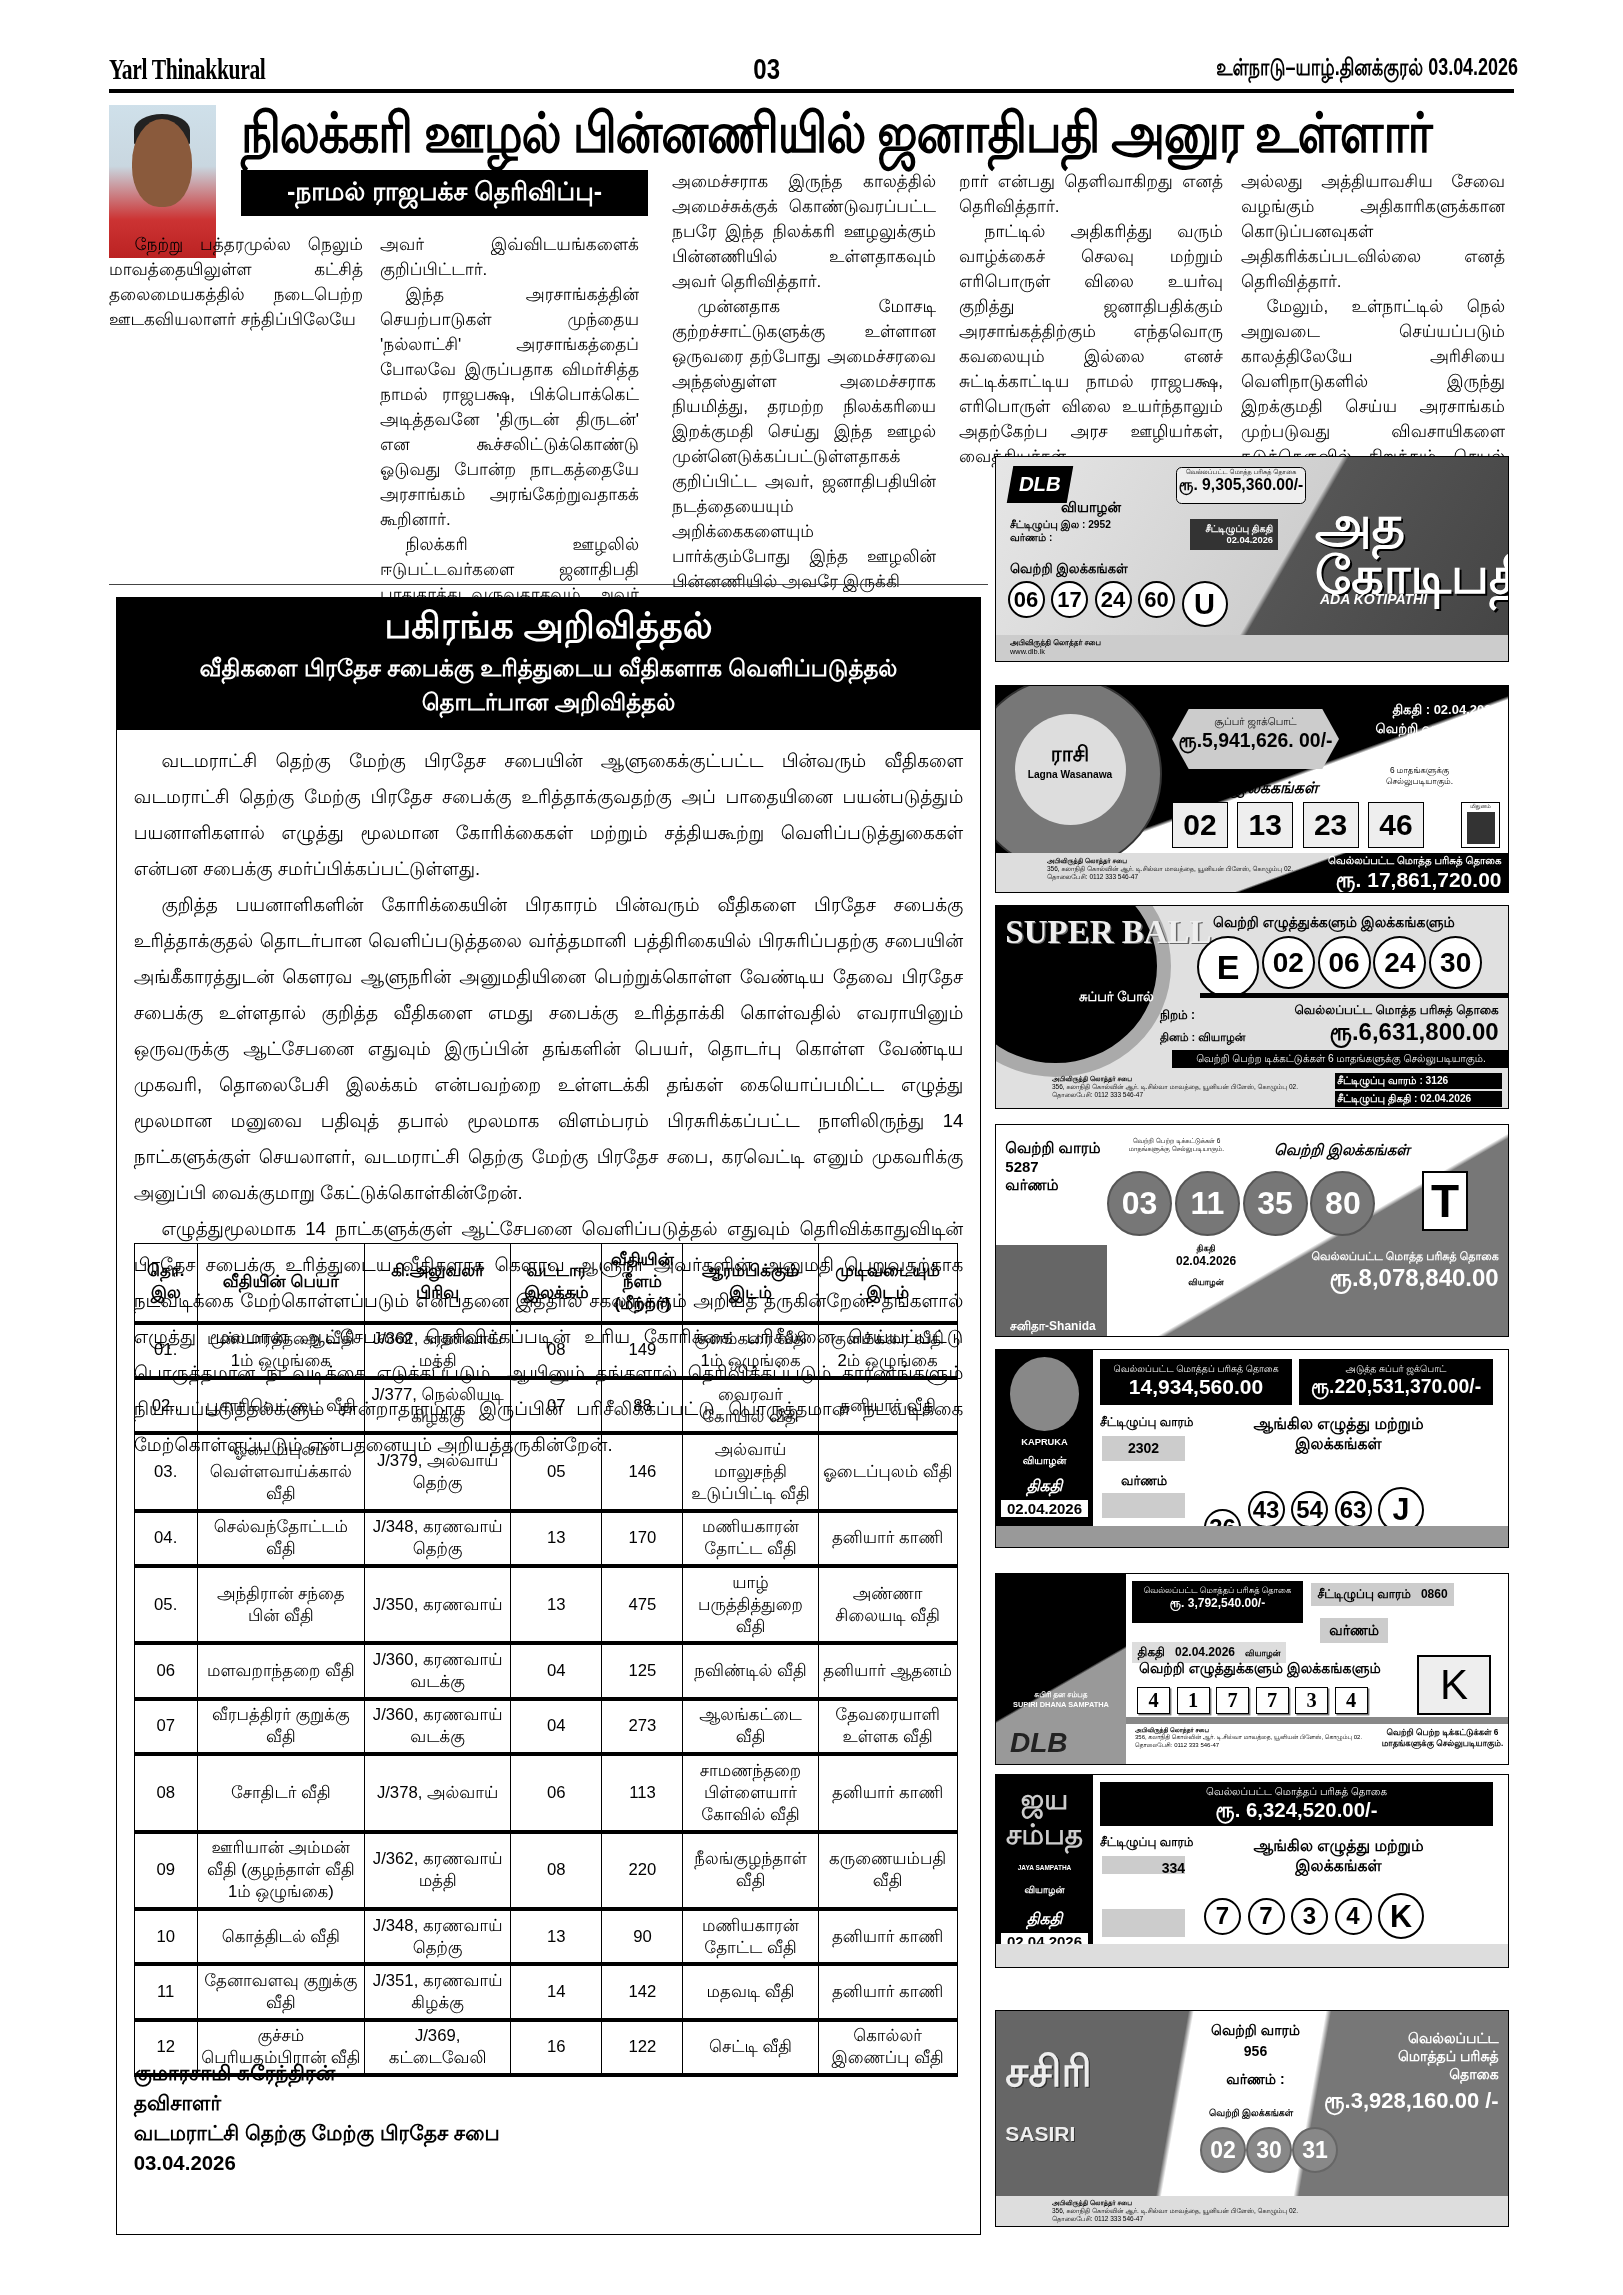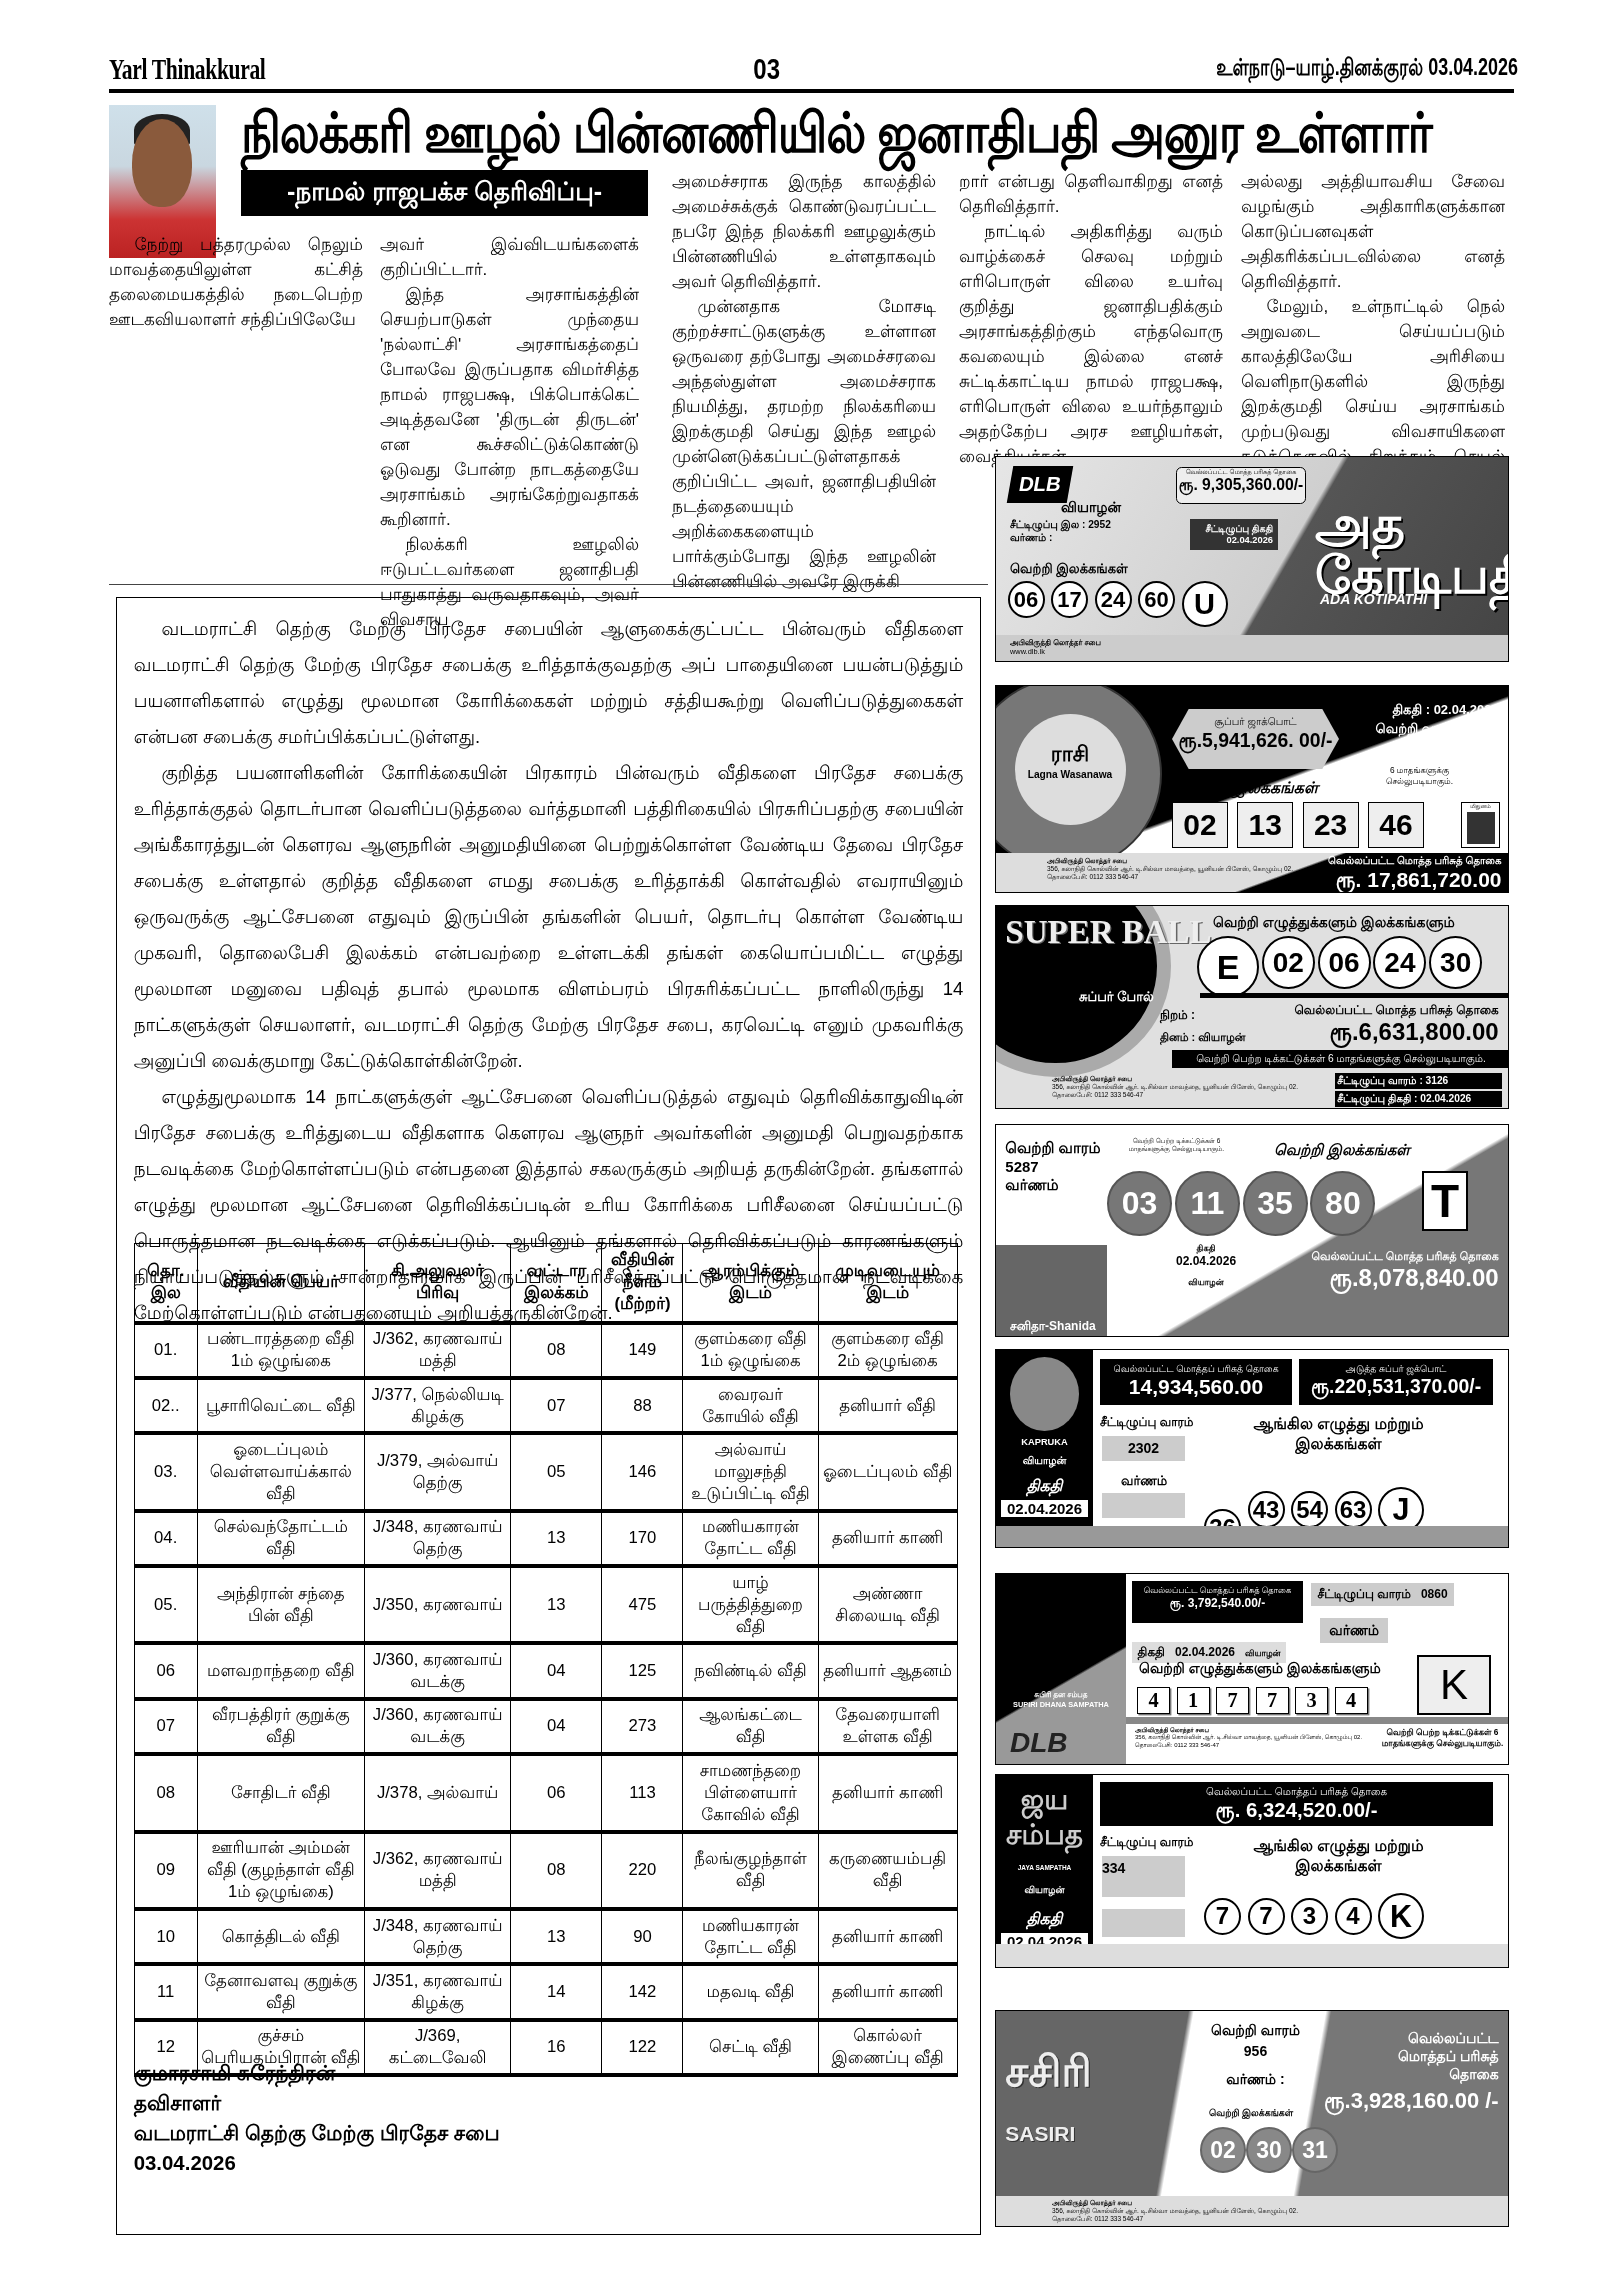--- a/index.html
+++ b/index.html
@@ -76,20 +76,27 @@
   <p style="text-indent:0">றார் என்பது தெளிவாகிறது எனத் தெரிவித்தார்.</p>
   <p>நாட்டில் அதிகரித்து வரும் வாழ்க்கைச் செலவு மற்றும் எரிபொருள் விலை உயர்வு குறித்து ஜனாதிபதிக்கும் அரசாங்கத்திற்கும் எந்தவொரு கவலையும் இல்லை எனச் சுட்டிக்காட்டிய நாமல் ராஜபக்ஷ, எரிபொருள் விலை உயர்ந்தாலும் அதற்கேற்ப அரச ஊழியர்கள், வைத்தியர்கள்</p>
 </div>
 <div id="art-c5" class="abs col">
   <p style="text-indent:0">அல்லது அத்தியாவசிய சேவை வழங்கும் அதிகாரிகளுக்கான கொடுப்பனவுகள் அதிகரிக்கப்படவில்லை எனத் தெரிவித்தார்.</p>
   <p>மேலும், உள்நாட்டில் நெல் அறுவடை செய்யப்படும் காலத்திலேயே அரிசியை வெளிநாடுகளில் இருந்து இறக்குமதி செய்ய அரசாங்கம் முற்படுவது விவசாயிகளை நடுத்தெருவில் நிறுத்தும் செயல் என அவர் எச்சரித்தார்.</p>
 </div>
 <div id="art-rule" class="abs"></div>
 
 <div id="notice" class="abs">
+  <div id="notice-head">
+    <div id="notice-title">பகிரங்க அறிவித்தல்</div>
+    <div id="notice-sub">
+      <div>வீதிகளை பிரதேச சபைக்கு உரித்துடைய வீதிகளாக வெளிப்படுத்தல்</div>
+      <div>தொடர்பான அறிவித்தல்</div>
+    </div>
+  </div>
   <div id="notice-body">
     <p>வடமராட்சி தெற்கு மேற்கு பிரதேச சபையின் ஆளுகைக்குட்பட்ட பின்வரும் வீதிகளை வடமராட்சி தெற்கு மேற்கு பிரதேச சபைக்கு உரித்தாக்குவதற்கு அப் பாதையினை பயன்படுத்தும் பயனாளிகளால் எழுத்து மூலமான கோரிக்கைகள் மற்றும் சத்தியகூற்று வெளிப்படுத்துகைகள் என்பன சபைக்கு சமர்ப்பிக்கப்பட்டுள்ளது.</p>
     <p>குறித்த பயனாளிகளின் கோரிக்கையின் பிரகாரம் பின்வரும் வீதிகளை பிரதேச சபைக்கு உரித்தாக்குதல் தொடர்பான வெளிப்படுத்தலை வர்த்தமானி பத்திரிகையில் பிரசுரிப்பதற்கு சபையின் அங்கீகாரத்துடன் கௌரவ ஆளுநரின் அனுமதியினை பெற்றுக்கொள்ள வேண்டிய தேவை பிரதேச சபைக்கு உள்ளதால் குறித்த வீதிகளை எமது சபைக்கு உரித்தாக்கி கொள்வதில் எவராயினும் ஒருவருக்கு ஆட்சேபனை எதுவும் இருப்பின் தங்களின் பெயர், தொடர்பு கொள்ள வேண்டிய முகவரி, தொலைபேசி இலக்கம் என்பவற்றை உள்ளடக்கி தங்கள் கையொப்பமிட்ட எழுத்து மூலமான மனுவை பதிவுத் தபால் மூலமாக விளம்பரம் பிரசுரிக்கப்பட்ட நாளிலிருந்து 14 நாட்களுக்குள் செயலாளர், வடமராட்சி தெற்கு மேற்கு பிரதேச சபை, கரவெட்டி எனும் முகவரிக்கு அனுப்பி வைக்குமாறு கேட்டுக்கொள்கின்றேன்.</p>
     <p>எழுத்துமூலமாக 14 நாட்களுக்குள் ஆட்சேபனை வெளிப்படுத்தல் எதுவும் தெரிவிக்காதுவிடின் பிரதேச சபைக்கு உரித்துடைய வீதிகளாக கௌரவ ஆளுநர் அவர்களின் அனுமதி பெறுவதற்காக நடவடிக்கை மேற்கொள்ளப்படும் என்பதனை இத்தால் சகலருக்கும் அறியத் தருகின்றேன். தங்களால் எழுத்து மூலமான ஆட்சேபனை தெரிவிக்கப்படின் உரிய கோரிக்கை பரிசீலனை செய்யப்பட்டு பொருத்தமான நடவடிக்கை எடுக்கப்படும். ஆயினும் தங்களால் தெரிவிக்கப்படும் காரணங்களும் நியாயப்படுத்தல்களும் சான்றாதாரமாக இருப்பின் பரிசீலிக்கப்பட்டு பொருத்தமான நடவடிக்கை மேற்கொள்ளப்படும் என்பதனையும் அறியத்தருகின்றேன்.</p>
   </div>
   <table id="road-table">
     <thead>
         <tr id="thead-row">
           <th style="width: 56px;">தொ. இல</th>
           <th style="width: 143px;">வீதியின் பெயர்</th>
@@ -411,21 +418,21 @@
     <div style="font-size:6.5px;font-weight:bold;margin-top:9.3px">JAYA SAMPATHA</div>
     <div style="font-size:9.3px;font-weight:bold;margin-top:14px">வியாழன்</div>
     <div style="font-size:15.7px;font-weight:bold;font-style:italic;margin-top:14px">திகதி</div>
     <div style="margin:3.7px 4.6px;background:#fff;color:#000;font-size:15px;font-weight:bold">02.04.2026</div>
   </div>
   <div class="abs blk" style="left:104px;top:7px;width:393px;height:44px;text-align:center;padding-top:3.7px">
       <div style="font-size:10.2px">வெல்லப்பட்ட மொத்தப் பரிசுத் தொகை</div>
       <div style="font-size:20.4px;font-weight:bold">ரூ. 6,324,520.00/-</div>
     </div>
   <div class="abs lbl" style="left:104px;top:60px;font-size:12px">சீட்டிழுப்பு வாரம்</div>
-  <div class="abs lbl" style="left:106px;top:81px;width:83px;height:41px;background:#ccc;text-align:left;font-size:14px;line-height:25.4px">334</div>
+  <div class="abs lbl" style="left:106px;top:81px;width:83px;height:18px;background:#ccc;text-align:right;font-size:14px;line-height:25.4px">334</div>
   <div class="abs" style="left:106px;top:134px;width:83px;height:28px;background:#ccc"></div>
   <div class="abs" style="left:236px;top:62px;width:213px;text-align:center;font-size:15.7px;font-weight:bold">ஆங்கில எழுத்து மற்றும் இலக்கங்கள்</div>
   <div class="abs" style="left:208px;top:118px;display:flex;gap:6.5px;align-items:center" id="js-balls">
       <span class="ball" style="width: 37px; height: 37px; font-size: 24px;">7</span>
       <span class="ball" style="width: 37px; height: 37px; font-size: 24px;">7</span>
       <span class="ball" style="width: 37px; height: 37px; font-size: 24px;">3</span>
       <span class="ball" style="width: 37px; height: 37px; font-size: 24px;">4</span>
       <span class="ball" style="width: 46px; height: 46px; font-size: 30.5px;">K</span>
     </div>
   <div class="abs" style="left:0;top:169px;width:100%;height:25.4px;background:#ddd"></div>

